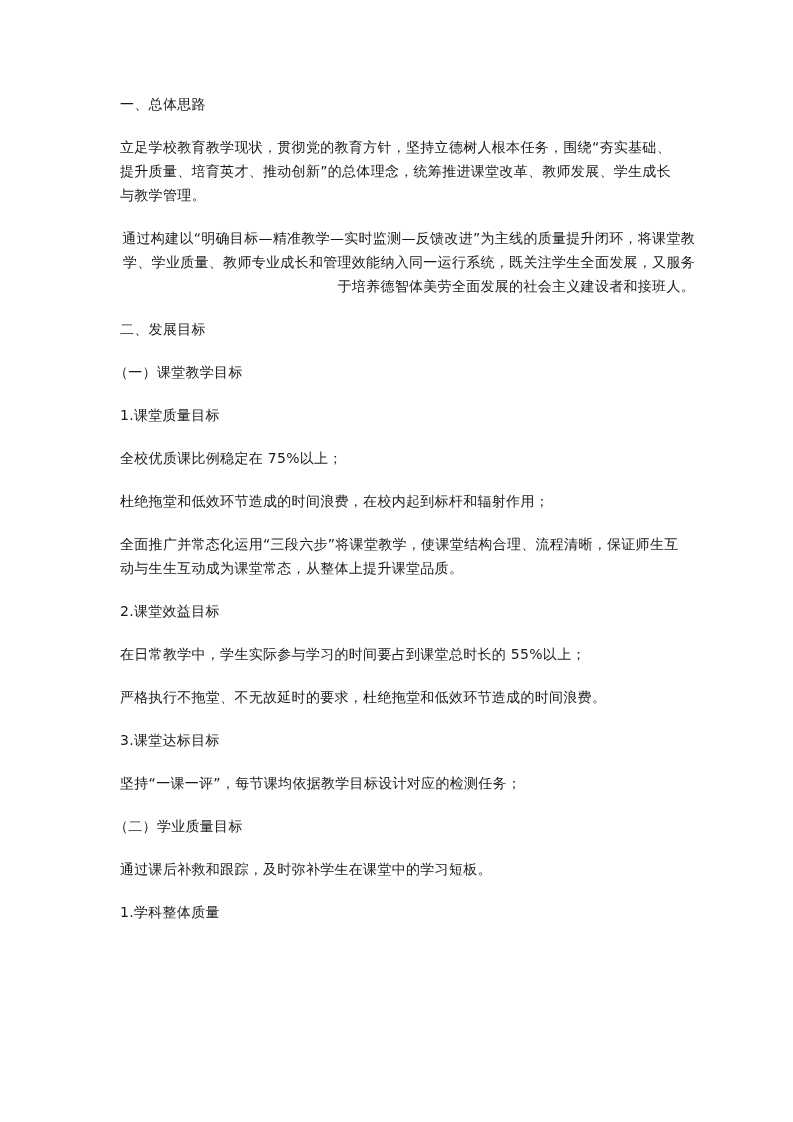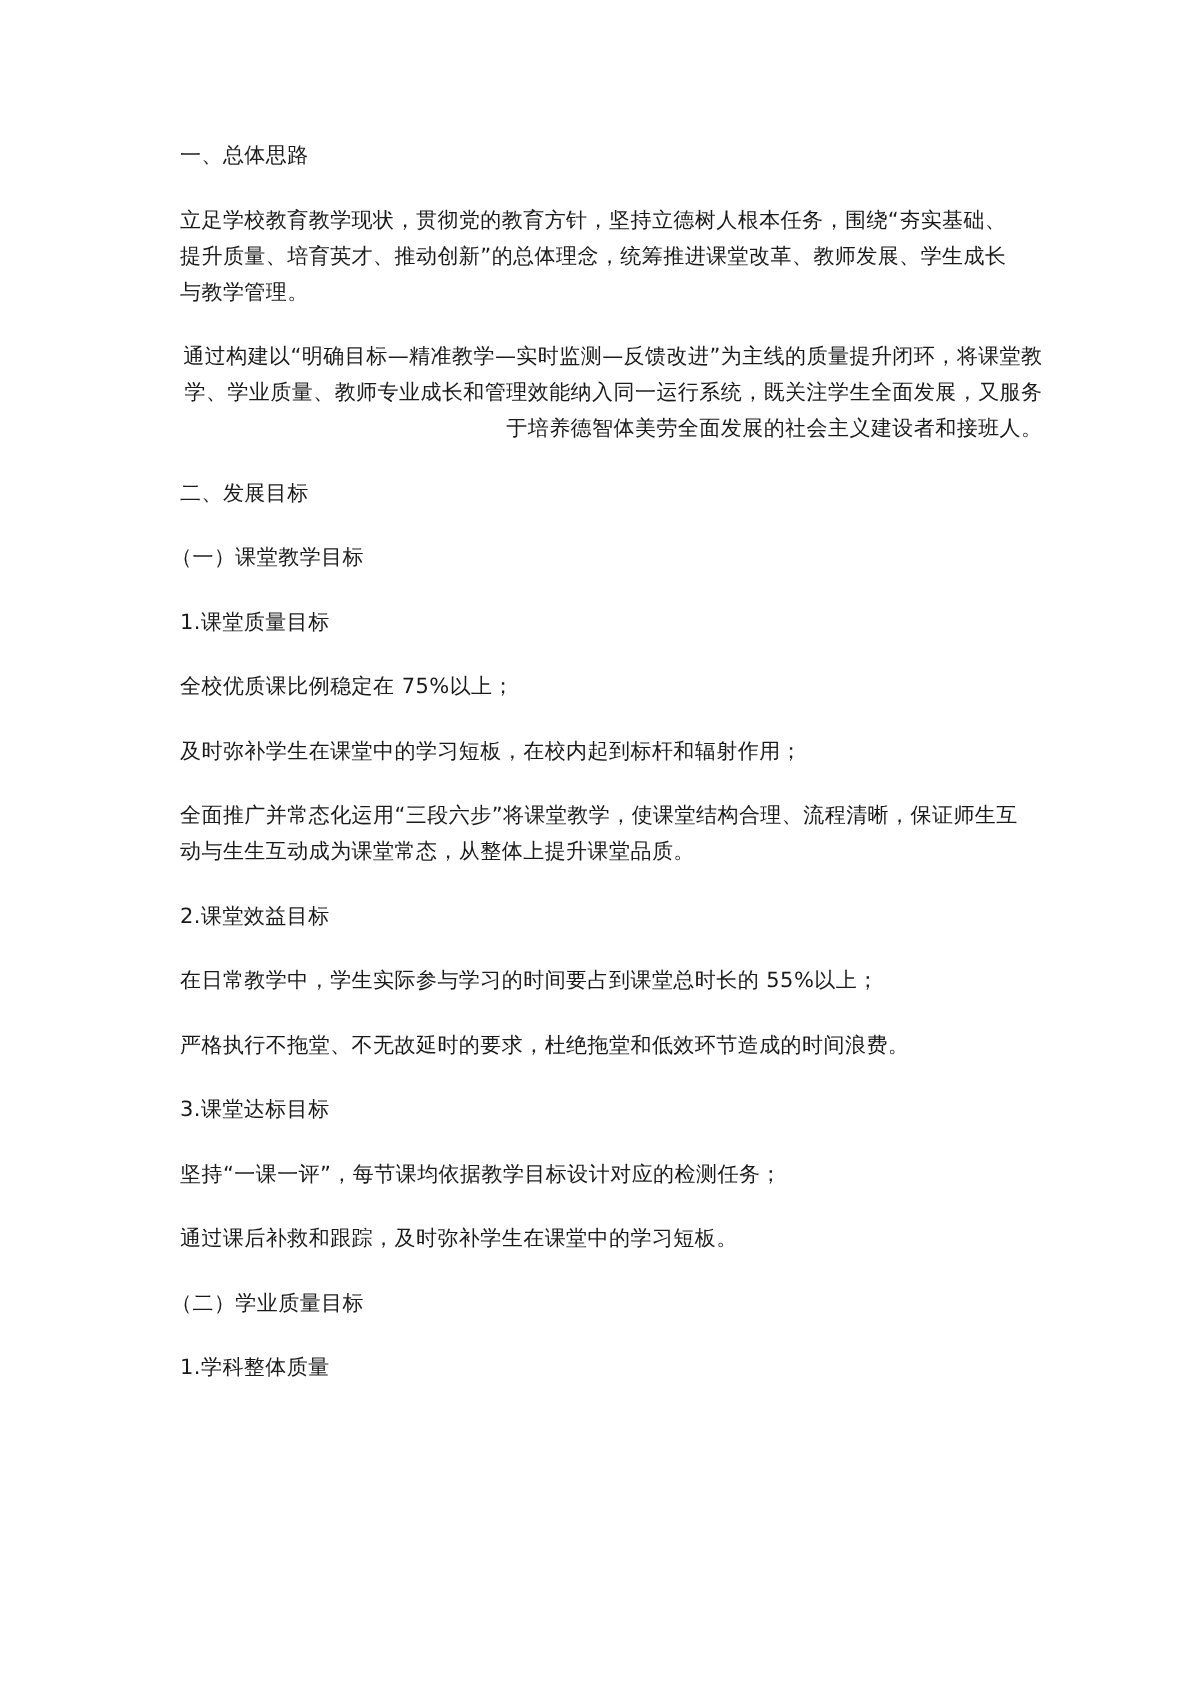--- a/index.html
+++ b/index.html
@@ -22,26 +22,26 @@
 <div class="page">
   <p class="p">一、总体思路</p>
   <p class="p">立足学校教育教学现状，贯彻党的教育方针，坚持立德树人根本任务，围绕“夯实基础、提升质量、培育英才、推动创新”的总体理念，统筹推进课堂改革、教师发展、学生成长与教学管理。</p>
   <p class="p wide">通过构建以“明确目标—精准教学—实时监测—反馈改进”为主线的质量提升闭环，将课堂教学、学业质量、教师专业成长和管理效能纳入同一运行系统，既关注学生全面发展，又服务于培养德智体美劳全面发展的社会主义建设者和接班人。</p>
 
   <p class="p">二、发展目标</p>
   <p class="p sub">（一）课堂教学目标</p>
 
   <p class="p">1.课堂质量目标</p>
   <p class="p">全校优质课比例稳定在 75%以上；</p>
-  <p class="p">及时弥补学生在课堂中的学习短板，在校内起到标杆和辐射作用；</p>
+  <p class="p">杜绝拖堂和低效环节造成的时间浪费，在校内起到标杆和辐射作用；</p>
   <p class="p">全面推广并常态化运用“三段六步”将课堂教学，使课堂结构合理、流程清晰，保证师生互动与生生互动成为课堂常态，从整体上提升课堂品质。</p>
 
   <p class="p">2.课堂效益目标</p>
   <p class="p">在日常教学中，学生实际参与学习的时间要占到课堂总时长的 55%以上；</p>
   <p class="p">严格执行不拖堂、不无故延时的要求，杜绝拖堂和低效环节造成的时间浪费。</p>
 
   <p class="p">3.课堂达标目标</p>
   <p class="p">坚持“一课一评”，每节课均依据教学目标设计对应的检测任务；</p>
+  <p class="p sub">（二）学业质量目标</p>
+
   <p class="p">通过课后补救和跟踪，及时弥补学生在课堂中的学习短板。</p>
-
-  <p class="p sub">（二）学业质量目标</p>
   <p class="p">1.学科整体质量</p>
 </div>
 
 </body></html>

